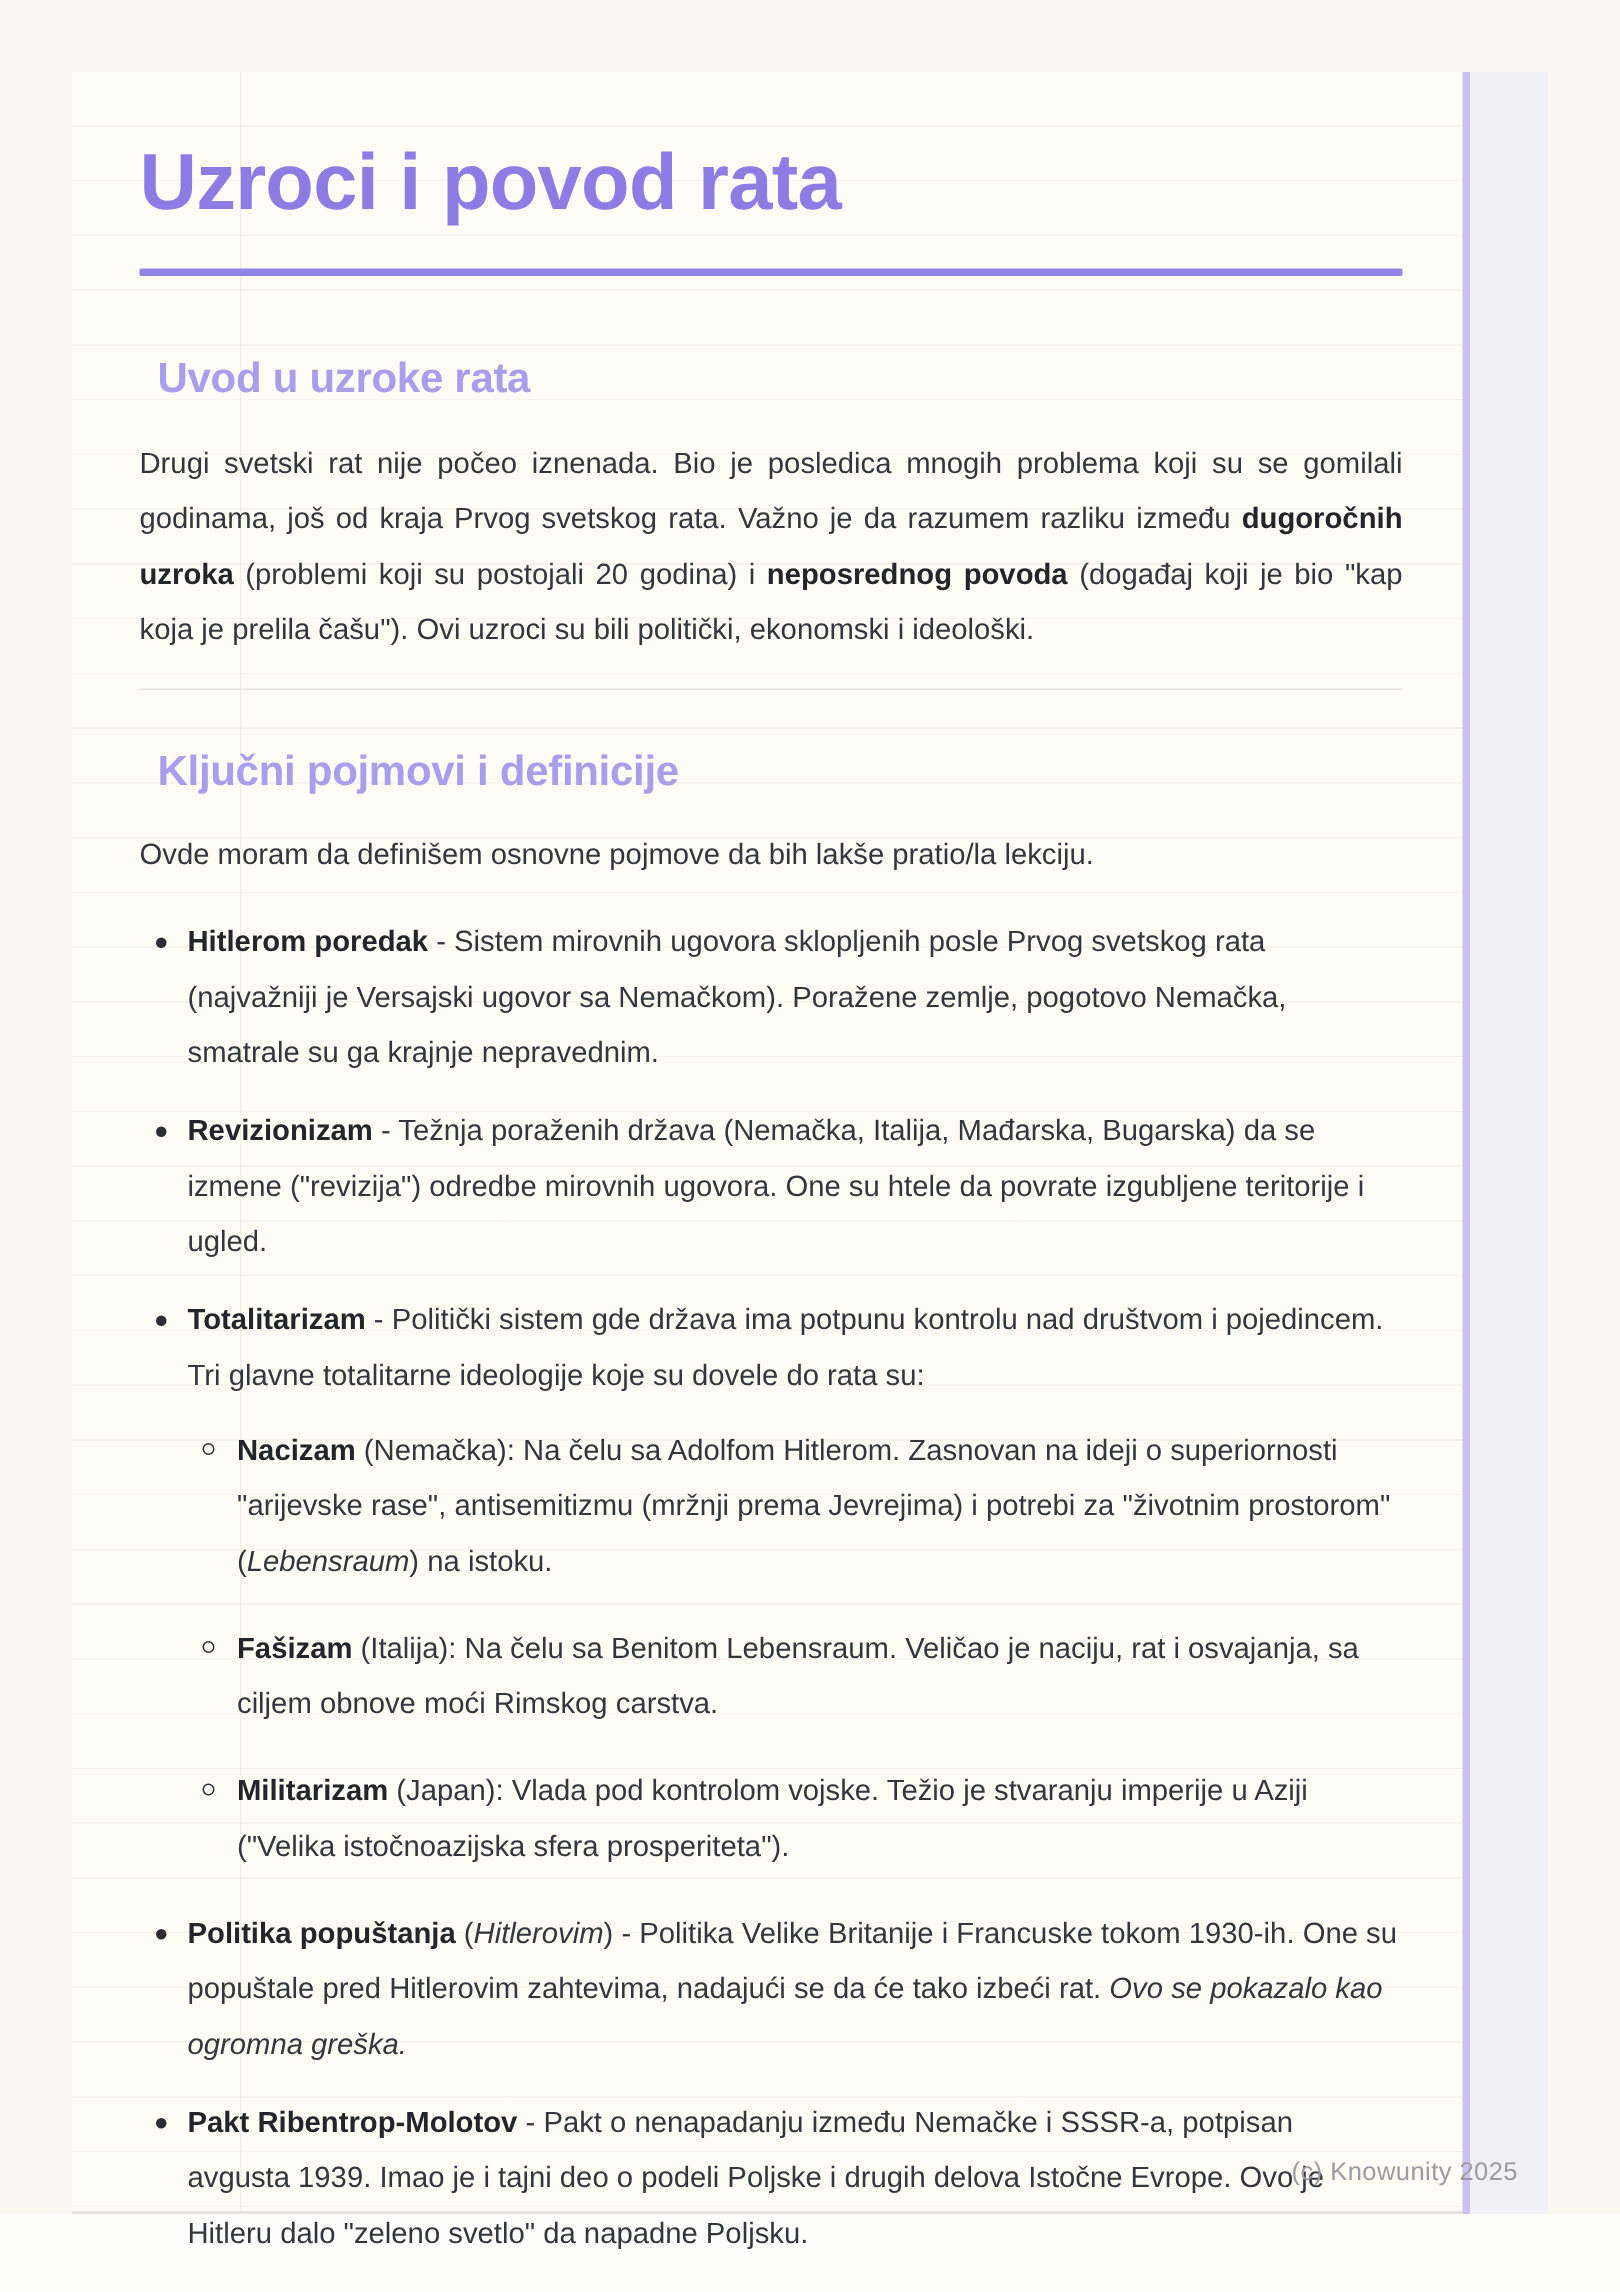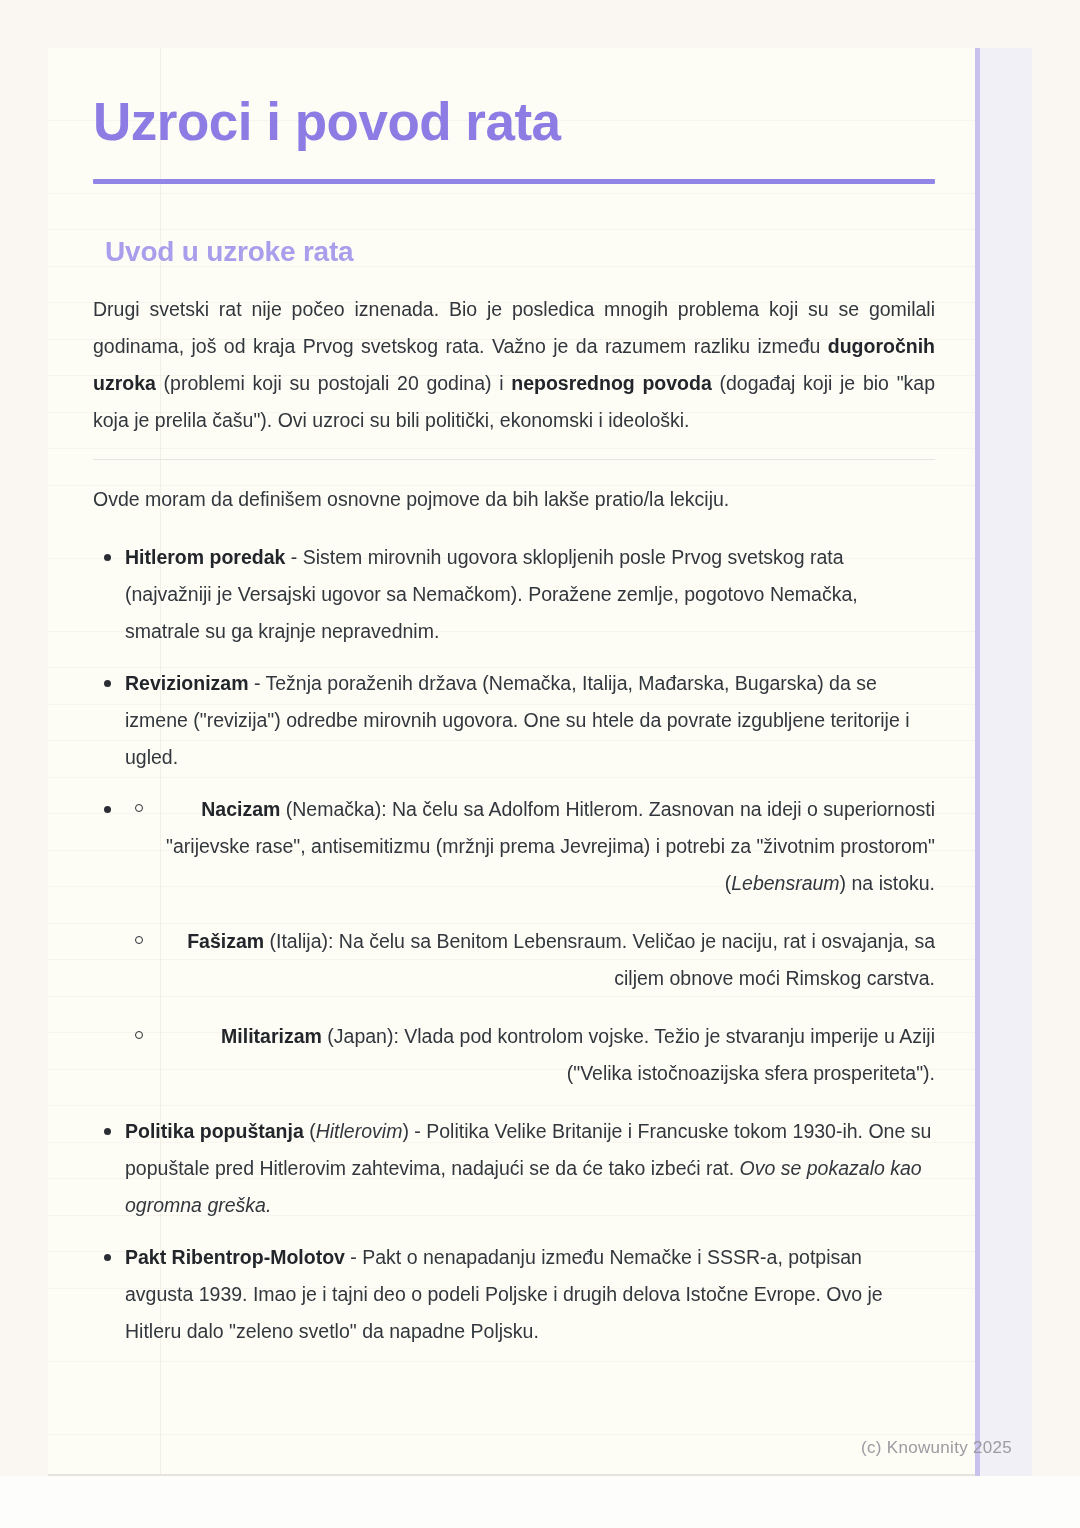--- a/index.html
+++ b/index.html
@@ -36,21 +36,21 @@
   .p-intro{margin-top:22px;text-align:justify;}
   .p-lead{margin-top:21px;}
   .divider{height:1px;background:#E7E5E0;margin-top:20px;}
   .list{margin-top:21px;}
   .li{position:relative;padding-left:32px;margin-bottom:15px;}
   .li:last-child{margin-bottom:0;}
   .dot{
     position:absolute;left:11px;top:15px;width:7px;height:7px;border-radius:50%;
     background:#2A2E34;
   }
-  .sub{margin-top:13px;text-align:right;}
+  .sub{margin-top:13px;}
   .sub .li{padding-left:33px;margin-bottom:21px;}
   .ring{
     position:absolute;left:10px;top:13px;width:8px;height:8px;border-radius:50%;
     border:1.7px solid #2A2E34;background:transparent;box-sizing:border-box;
   }
   .b{font-weight:700;color:#22262B;}
   .i{font-style:italic;}
   .edge-strip{
     position:absolute;left:975px;top:48px;width:57px;height:1430px;
     background:#F2F0F7;border-left:5px solid #CAC2EE;box-sizing:border-box;
@@ -72,33 +72,35 @@
 
     <div class="content">
       <h1 class="page-title">Uzroci i povod rata</h1>
       <div class="title-rule"></div>
 
       <h2 class="h2 h2-intro">Uvod u uzroke rata</h2>
       <p class="body-text p-intro"><span>Drugi svetski rat nije počeo iznenada. Bio je posledica mnogih problema koji su se gomilali godinama, još od kraja Prvog svetskog rata. Važno je da razumem razliku između </span><span class="b">dugoročnih uzroka</span><span> (problemi koji su postojali 20 godina) i </span><span class="b">neposrednog povoda</span><span> (događaj koji je bio "kap koja je prelila čašu"). Ovi uzroci su bili politički, ekonomski i ideološki.</span></p>
 
       <div class="divider"></div>
 
+      <h2 class="h2 h2-terms">Ključni pojmovi i definicije</h2>
       <p class="body-text p-lead">Ovde moram da definišem osnovne pojmove da bih lakše pratio/la lekciju.</p>
 
       <div class="list body-text" id="terms-list">
           <div class="li">
             <span class="dot"></span>
             <div><span class="b">Hitlerom poredak</span><span> - Sistem mirovnih ugovora sklopljenih posle Prvog svetskog rata (najvažniji je Versajski ugovor sa Nemačkom). Poražene zemlje, pogotovo Nemačka, smatrale su ga krajnje nepravednim.</span></div>
           </div>
           <div class="li">
             <span class="dot"></span>
             <div><span class="b">Revizionizam</span><span> - Težnja poraženih država (Nemačka, Italija, Mađarska, Bugarska) da se izmene ("revizija") odredbe mirovnih ugovora. One su htele da povrate izgubljene teritorije i ugled.</span></div>
           </div>
           <div class="li">
             <span class="dot"></span>
+            <div><span class="b">Totalitarizam</span><span> - Politički sistem gde država ima potpunu kontrolu nad društvom i pojedincem. Tri glavne totalitarne ideologije koje su dovele do rata su:</span></div>
             <div class="sub">
               <div class="li">
                 <span class="ring"></span>
                 <div><span class="b">Nacizam</span><span> (Nemačka): Na čelu sa Adolfom Hitlerom. Zasnovan na ideji o superiornosti "arijevske rase", antisemitizmu (mržnji prema Jevrejima) i potrebi za "životnim prostorom" (</span><span class="i">Lebensraum</span><span>) na istoku.</span></div>
               </div>
               <div class="li">
                 <span class="ring"></span>
                 <div><span class="b">Fašizam</span><span> (Italija): Na čelu sa Benitom Lebensraum. Veličao je naciju, rat i osvajanja, sa ciljem obnove moći Rimskog carstva.</span></div>
               </div>
               <div class="li">

